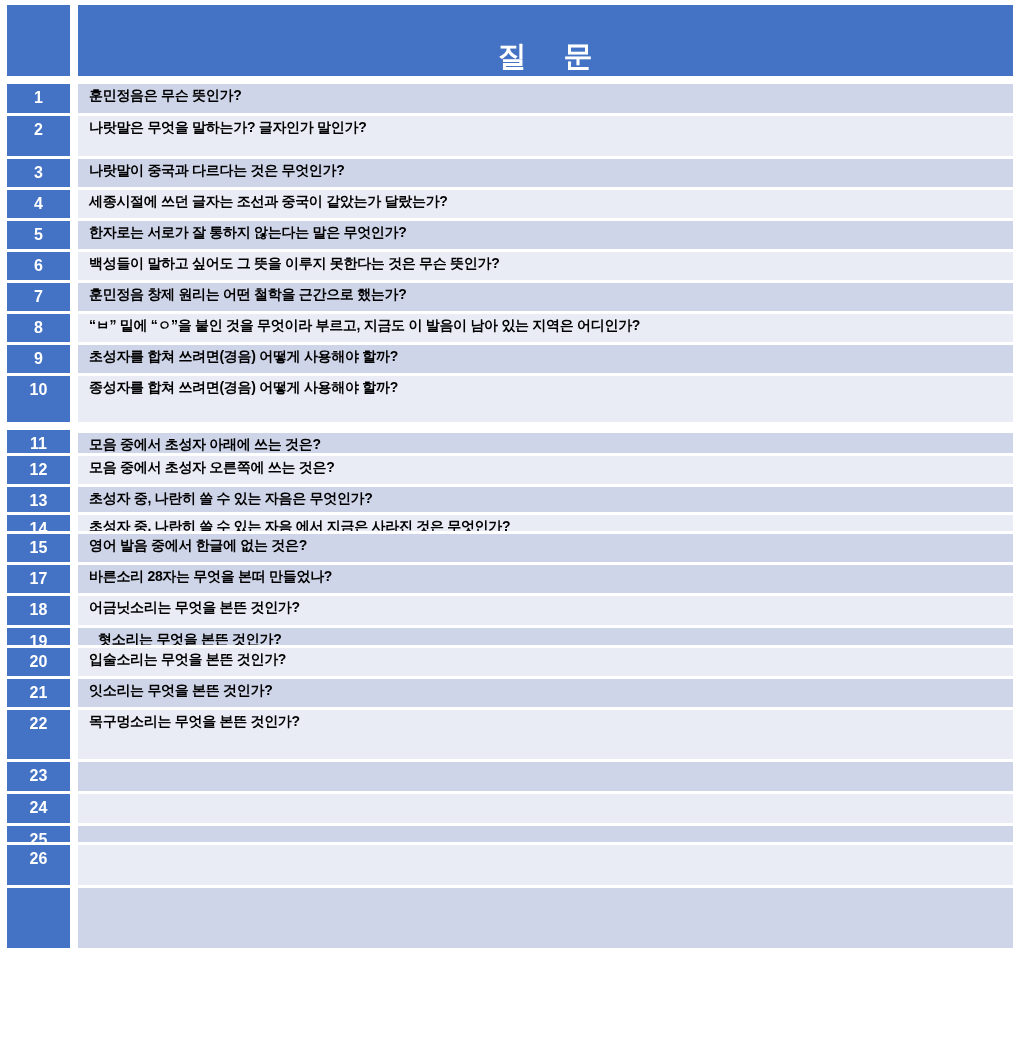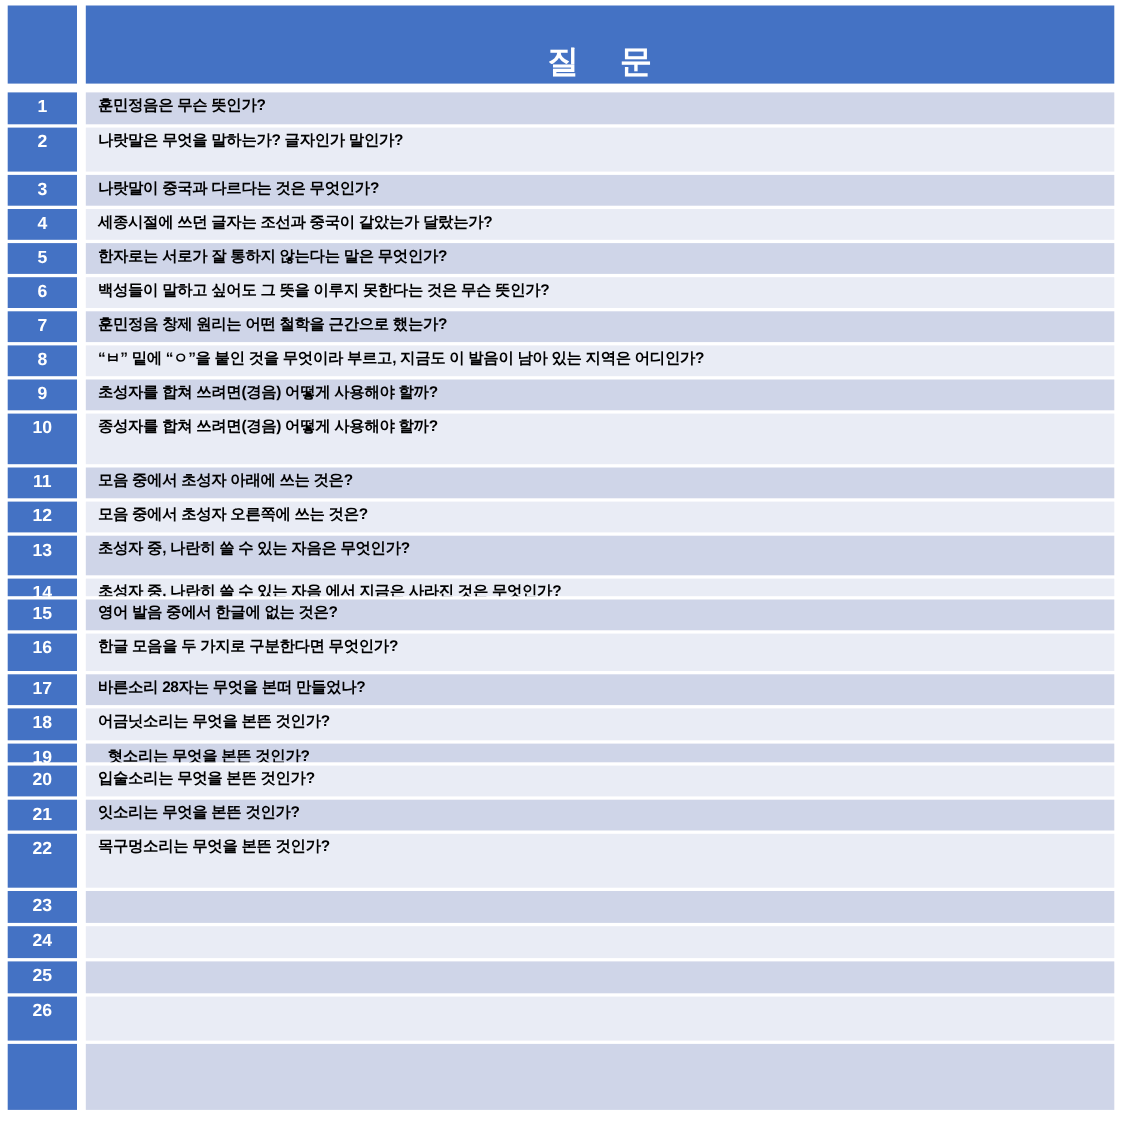--- a/index.html
+++ b/index.html
@@ -138,56 +138,50 @@
           <span>9</span>
         </div>
         <div class="q-cell" style="background: rgb(207, 213, 232);"><span>초성자를 합쳐 쓰려면(경음) 어떻게 사용해야 할까?</span></div>
       </div>
       <div class="row" style="height: 46px;">
         <div class="num-cell" style="background: rgb(68, 114, 196);">
           <span>10</span>
         </div>
         <div class="q-cell" style="background: rgb(233, 236, 245);"><span>종성자를 합쳐 쓰려면(경음) 어떻게 사용해야 할까?</span></div>
       </div>
-      <div class="row" style="height: 28px;">
+      <div class="row" style="height: 28px; align-items: flex-end;">
         <div class="num-cell" style="background: rgb(68, 114, 196);">
           <span>11</span>
         </div>
         <div class="q-cell" style="background: rgb(207, 213, 232);"><span>모음 중에서 초성자 아래에 쓰는 것은?</span></div>
       </div>
       <div class="row" style="height: 28px;">
         <div class="num-cell" style="background: rgb(68, 114, 196);">
           <span>12</span>
         </div>
         <div class="q-cell" style="background: rgb(233, 236, 245);"><span>모음 중에서 초성자 오른쪽에 쓰는 것은?</span></div>
       </div>
-      <div class="row" style="height: 36px;">
+      <div class="row" style="height: 25px;">
         <div class="num-cell" style="background: rgb(68, 114, 196);">
           <span>13</span>
         </div>
         <div class="q-cell" style="background: rgb(207, 213, 232);"><span>초성자 중, 나란히 쓸 수 있는 자음은 무엇인가?</span></div>
       </div>
       <div class="row" style="height: 16px;">
         <div class="num-cell" style="background: rgb(68, 114, 196);">
           <span>14</span>
         </div>
         <div class="q-cell" style="background: rgb(233, 236, 245);"><span>초성자 중, 나란히 쓸 수 있는 자음 에서 지금은 사라진 것은 무엇인가?</span></div>
       </div>
       <div class="row" style="height: 28px;">
         <div class="num-cell" style="background: rgb(68, 114, 196);">
           <span>15</span>
         </div>
         <div class="q-cell" style="background: rgb(207, 213, 232);"><span>영어 발음 중에서 한글에 없는 것은?</span></div>
       </div>
-      <div class="row" style="height: 34px;">
-        <div class="num-cell" style="background: rgb(68, 114, 196);">
-          <span>16</span>
-        </div>
-        <div class="q-cell" style="background: rgb(233, 236, 245);"><span>한글 모음을 두 가지로 구분한다면 무엇인가?</span></div>
-      </div>
       <div class="row" style="height: 28px;">
         <div class="num-cell" style="background: rgb(68, 114, 196);">
           <span>17</span>
         </div>
         <div class="q-cell" style="background: rgb(207, 213, 232);"><span>바른소리 28자는 무엇을 본떠 만들었나?</span></div>
       </div>
       <div class="row" style="height: 29px;">
         <div class="num-cell" style="background: rgb(68, 114, 196);">
           <span>18</span>
         </div>
@@ -222,21 +216,21 @@
           <span>23</span>
         </div>
         <div class="q-cell" style="background: rgb(207, 213, 232);"><span></span></div>
       </div>
       <div class="row" style="height: 29px;">
         <div class="num-cell" style="background: rgb(68, 114, 196);">
           <span>24</span>
         </div>
         <div class="q-cell" style="background: rgb(233, 236, 245);"><span></span></div>
       </div>
-      <div class="row" style="height: 29px;">
+      <div class="row" style="height: 16px;">
         <div class="num-cell" style="background: rgb(68, 114, 196);">
           <span>25</span>
         </div>
         <div class="q-cell" style="background: rgb(207, 213, 232);"><span></span></div>
       </div>
       <div class="row" style="height: 40px;">
         <div class="num-cell" style="background: rgb(68, 114, 196);">
           <span>26</span>
         </div>
         <div class="q-cell" style="background: rgb(233, 236, 245);"><span></span></div>

